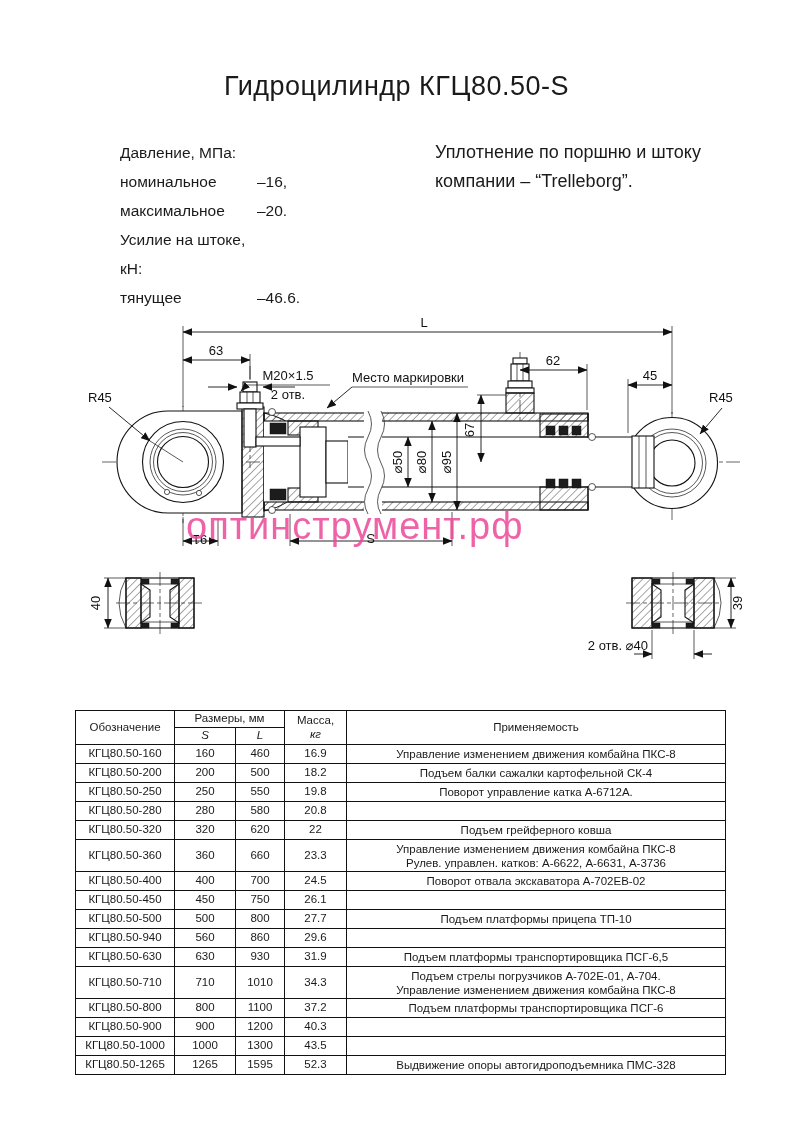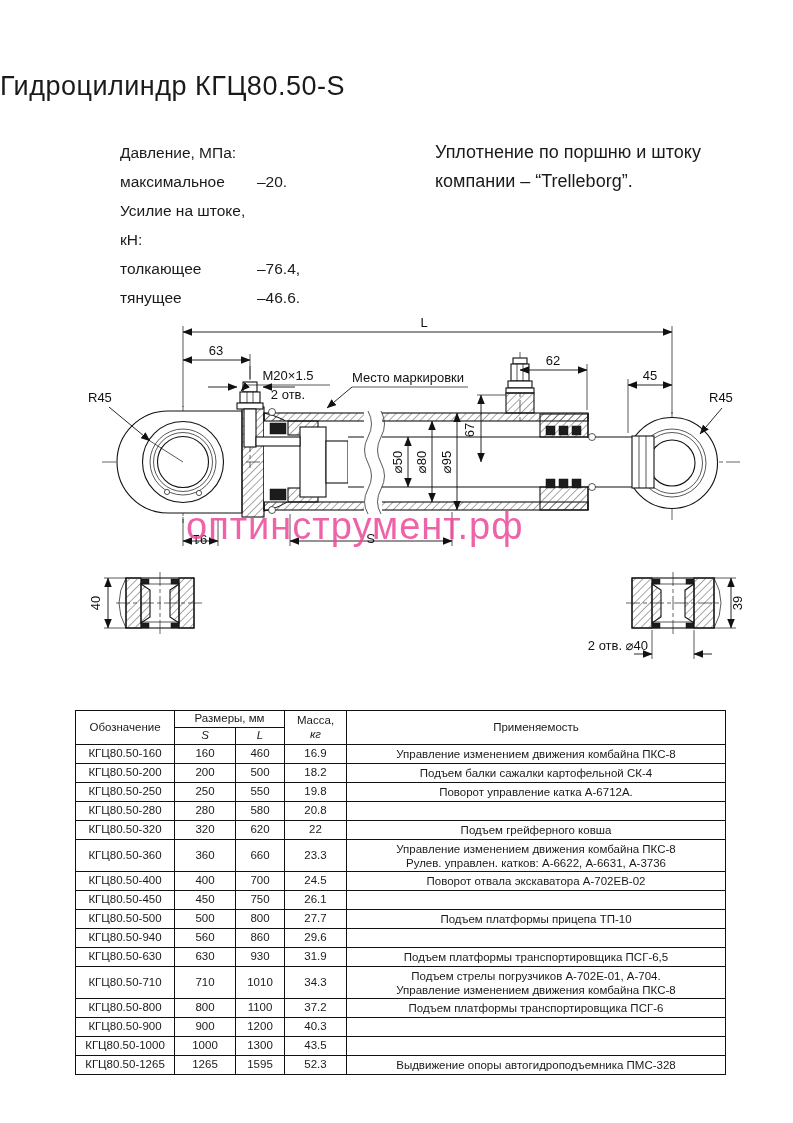--- a/index.html
+++ b/index.html
@@ -1,18 +1,18 @@
 <!DOCTYPE html>
 <html><head>
 <meta charset="utf-8">
 <style>
   html,body{margin:0;padding:0;background:#fff;}
   .page{position:relative;width:793px;height:1123px;background:#ffffff;overflow:hidden;
         font-family:"Liberation Sans","DejaVu Sans",sans-serif;color:#1a1a1a;}
-  .title{position:absolute;top:71px;left:0;width:100%;text-align:left;
+  .title{position:absolute;top:71px;left:0;width:100%;text-align:center;
          font-size:27px;letter-spacing:.5px;font-weight:normal;margin:0;}
   .specs{position:absolute;left:120px;top:138px;font-size:15.5px;line-height:29px;}
   .spec-row{display:flex;}
   .spec-label{width:137px;}
   .note{position:absolute;left:435px;top:138px;font-size:18px;line-height:29px;}
   .drawing{position:absolute;left:0;top:300px;}
   .watermark{position:absolute;left:186px;top:505px;font-size:38px;letter-spacing:1px;
              color:#ec4899;opacity:.85;pointer-events:none;}
   table.spec-table{position:absolute;left:75px;top:710px;width:650px;border-collapse:collapse;
         table-layout:fixed;font-size:11.5px;}
@@ -40,30 +40,30 @@
 <div class="page">
 
   <h1 class="title">Гидроцилиндр КГЦ80.50-S</h1>
 
   <div class="specs">
       <div class="spec-row">
         <span class="spec-label">Давление, МПа:</span>
         <span></span>
       </div>
       <div class="spec-row">
+        <span class="spec-label">номинальное</span>
+        <span>–16,</span>
+      </div>
+      <div class="spec-row">
         <span class="spec-label">максимальное</span>
         <span>–20.</span>
       </div>
       <div class="spec-row">
         <span class="spec-label">Усилие на штоке, кН:</span>
         <span></span>
-      </div>
-      <div class="spec-row">
-        <span class="spec-label">толкающее</span>
-        <span>–76.4,</span>
       </div>
       <div class="spec-row">
         <span class="spec-label">тянущее</span>
         <span>–46.6.</span>
       </div>
     </div>
 
   <div class="note">
       <div>Уплотнение по поршню и штоку</div>
       <div>компании – “Trelleborg”.</div>

